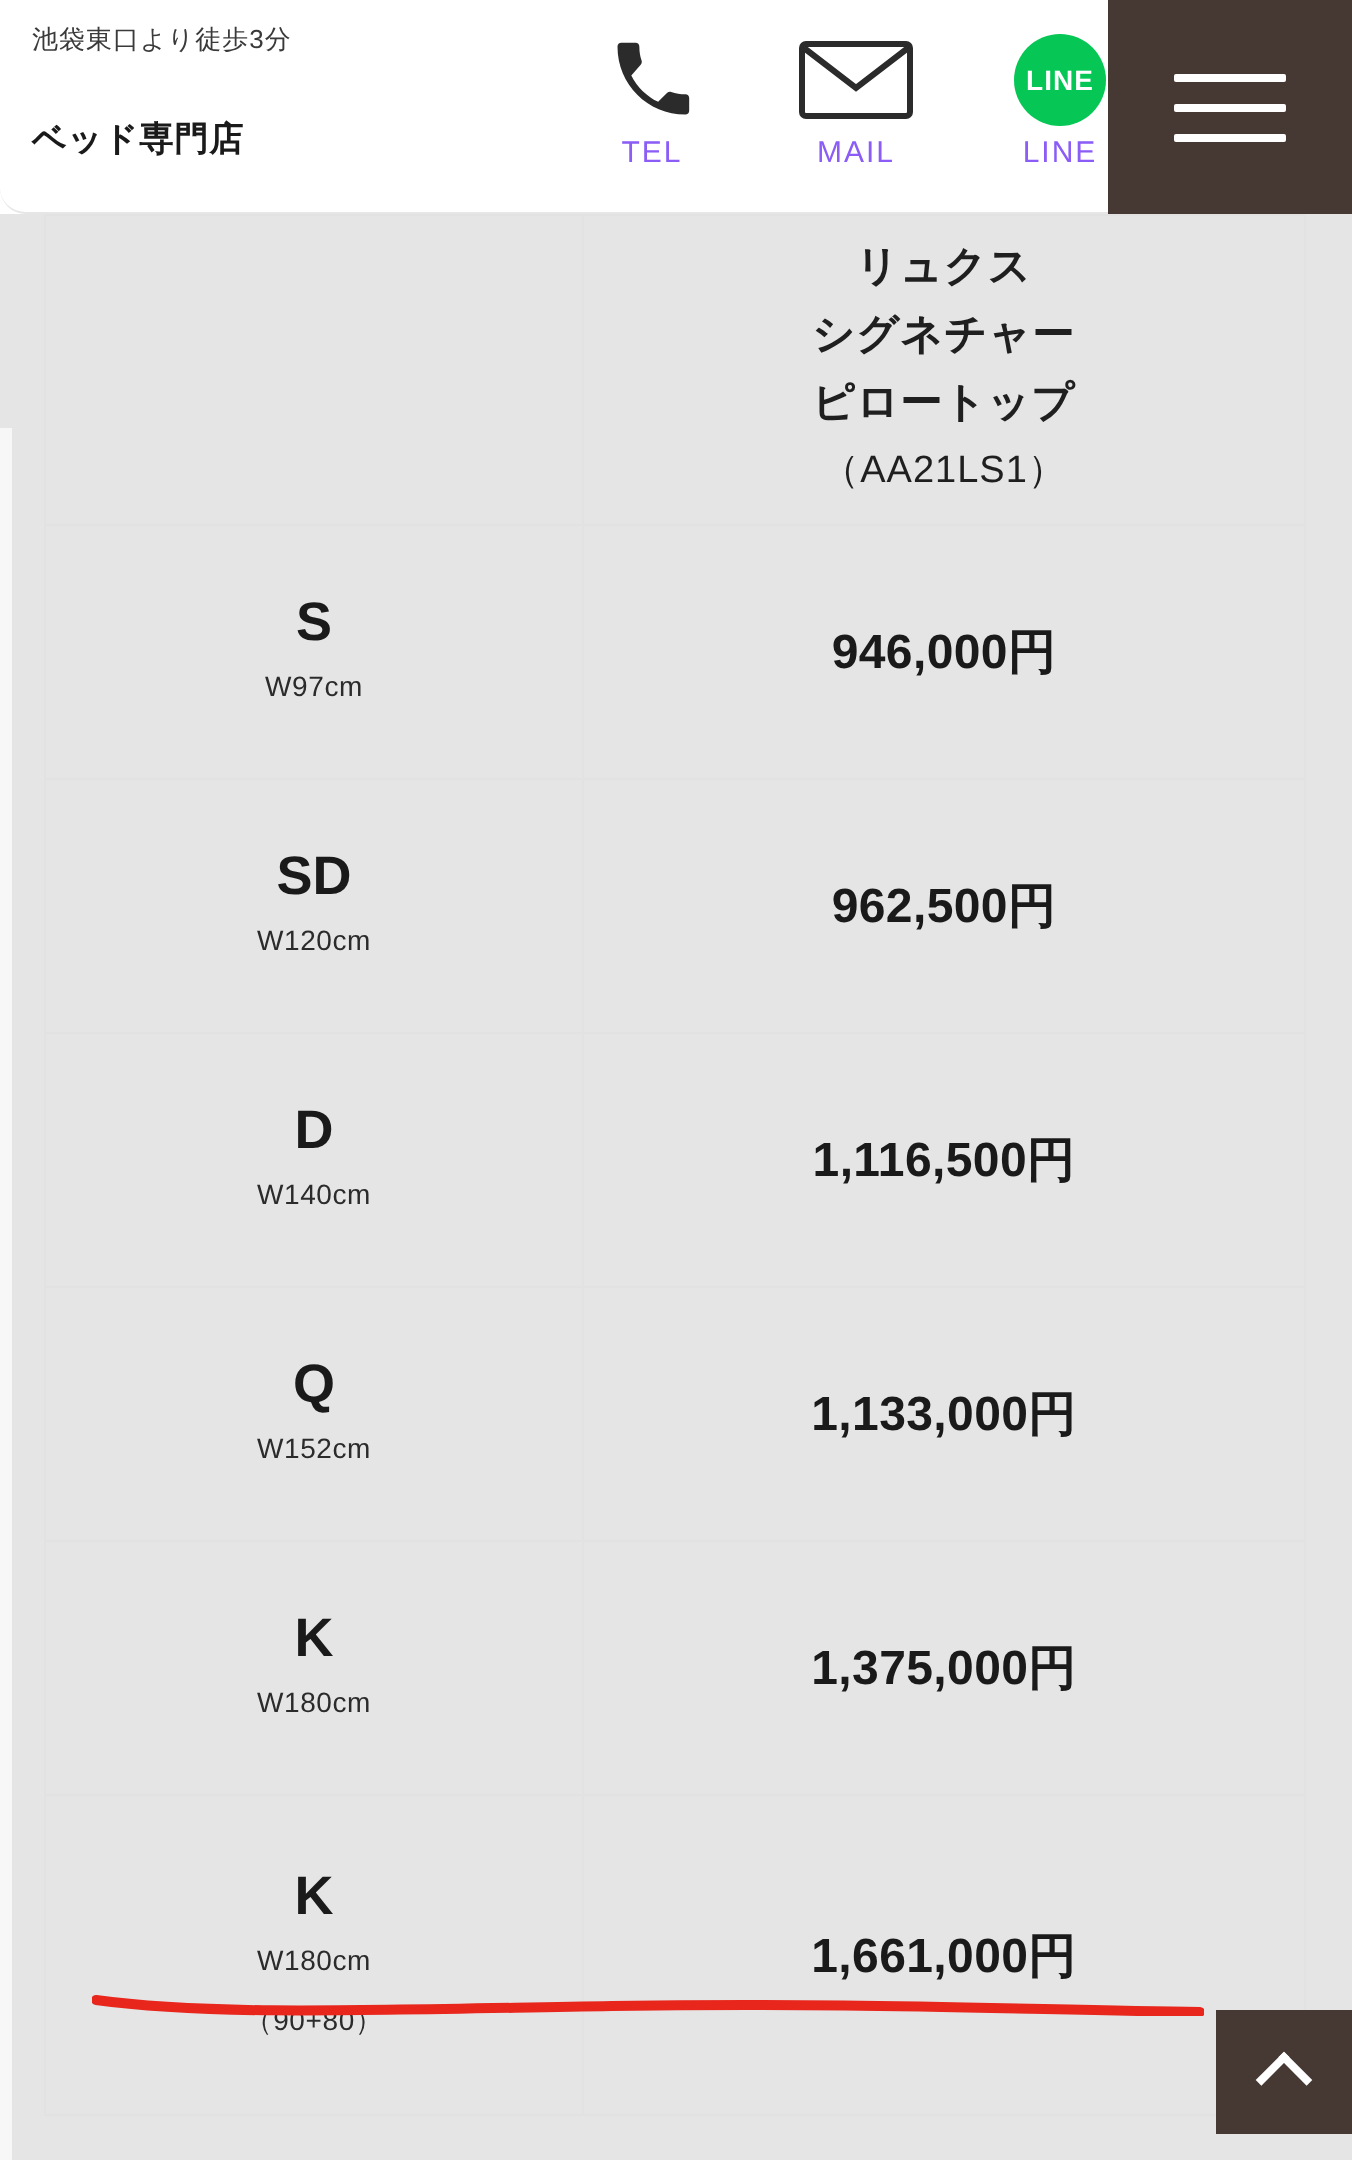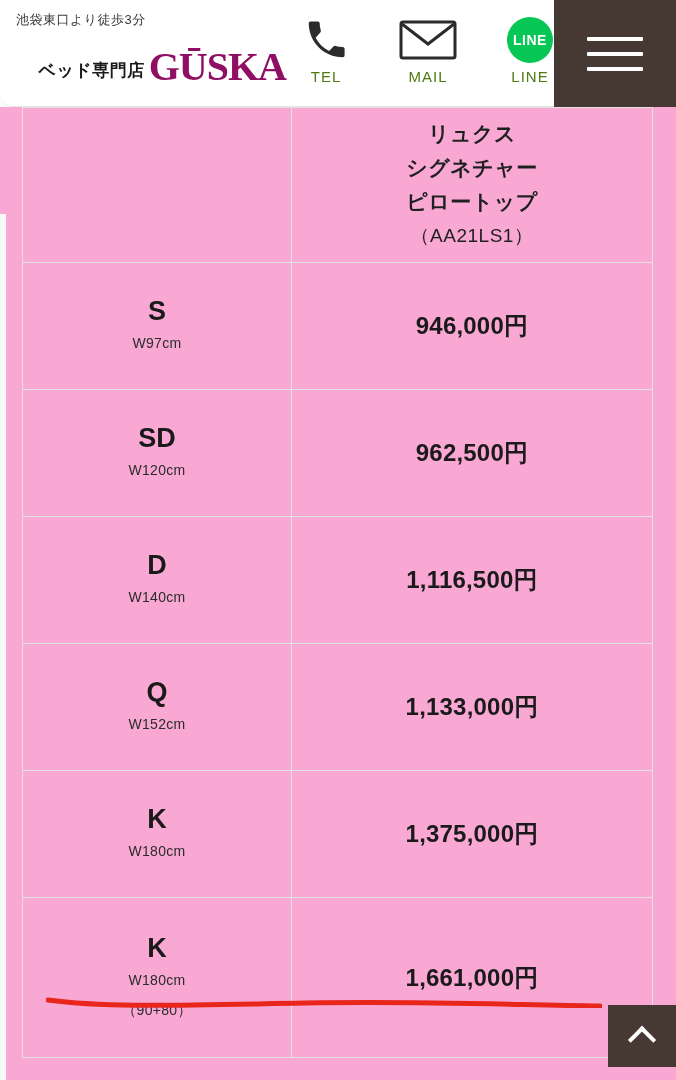--- a/index.html
+++ b/index.html
@@ -36,25 +36,24 @@
     width: 270px;
   }
   .access-text {
     font-size: 13px;
     color: #3a3a3a;
     letter-spacing: 0.5px;
     line-height: 1.2;
     white-space: nowrap;
   }
   .logo-row {
-    margin-top: 20px;
+    margin-top: 30px;
     display: flex;
     align-items: flex-end;
     white-space: nowrap;
-    justify-content: flex-end;
   }
   .logo-pre {
     font-size: 17px;
     color: #1a1a1a;
     font-weight: 700;
     letter-spacing: 0.5px;
     padding-bottom: 4px;
   }
   .logo-main {
     font-size: 40px;
@@ -82,21 +81,21 @@
     text-decoration: none;
   }
   .hact .glyph {
     height: 52px;
     display: flex;
     align-items: center;
     justify-content: center;
   }
   .hact .lbl {
     font-size: 15px;
-    color: #4d7c0f;
+    color: #8b5cf6;
     letter-spacing: 1px;
     margin-top: 2px;
   }
   .line-circle {
     width: 46px;
     height: 46px;
     border-radius: 50%;
     background: #06c755;
     color: #ffffff;
     display: flex;
@@ -127,21 +126,21 @@
     height: 4px;
     background: #ffffff;
     border-radius: 1px;
   }
 
   
   .table-wrap {
     position: relative;
     width: 676px;
     height: 973px;
-    background: #f9a8d4;
+    background: #e5e5e5;
     overflow: hidden;
   }
   .ptable {
     position: absolute;
     left: 22px;
     top: 0;
     width: 630px;
     border-collapse: collapse;
     table-layout: fixed;
   }
@@ -238,21 +237,20 @@
 <body>
 
 <div class="page">
 
   <div class="header">
 
     <div class="brand-block">
       <div class="access-text">池袋東口より徒歩3分</div>
       <div class="logo-row">
         <span class="logo-pre">ベッド専門店</span>
-        <span class="logo-main">GŪSKA</span>
       </div>
     </div>
 
     <div class="header-actions">
 
       <a class="hact">
         <span class="glyph">
           <svg width="46" height="46" viewBox="0 0 24 24" fill="#2b2b2b" aria-hidden="true">
             <path d="M6.6 10.8c1.5 3 4 5.4 7 6.9l2.3-2.3c.3-.3.7-.4 1.1-.3 1.2.4 2.4.6 3.7.6.6 0 1 .4 1 1V20c0 .6-.4 1-1 1C10.9 21 3 13.1 3 3.3c0-.6.4-1 1-1H7.7c.6 0 1 .4 1 1 0 1.3.2 2.5.6 3.7.1.4 0 .8-.3 1.1l-2.4 2.7z"></path>
           </svg>

